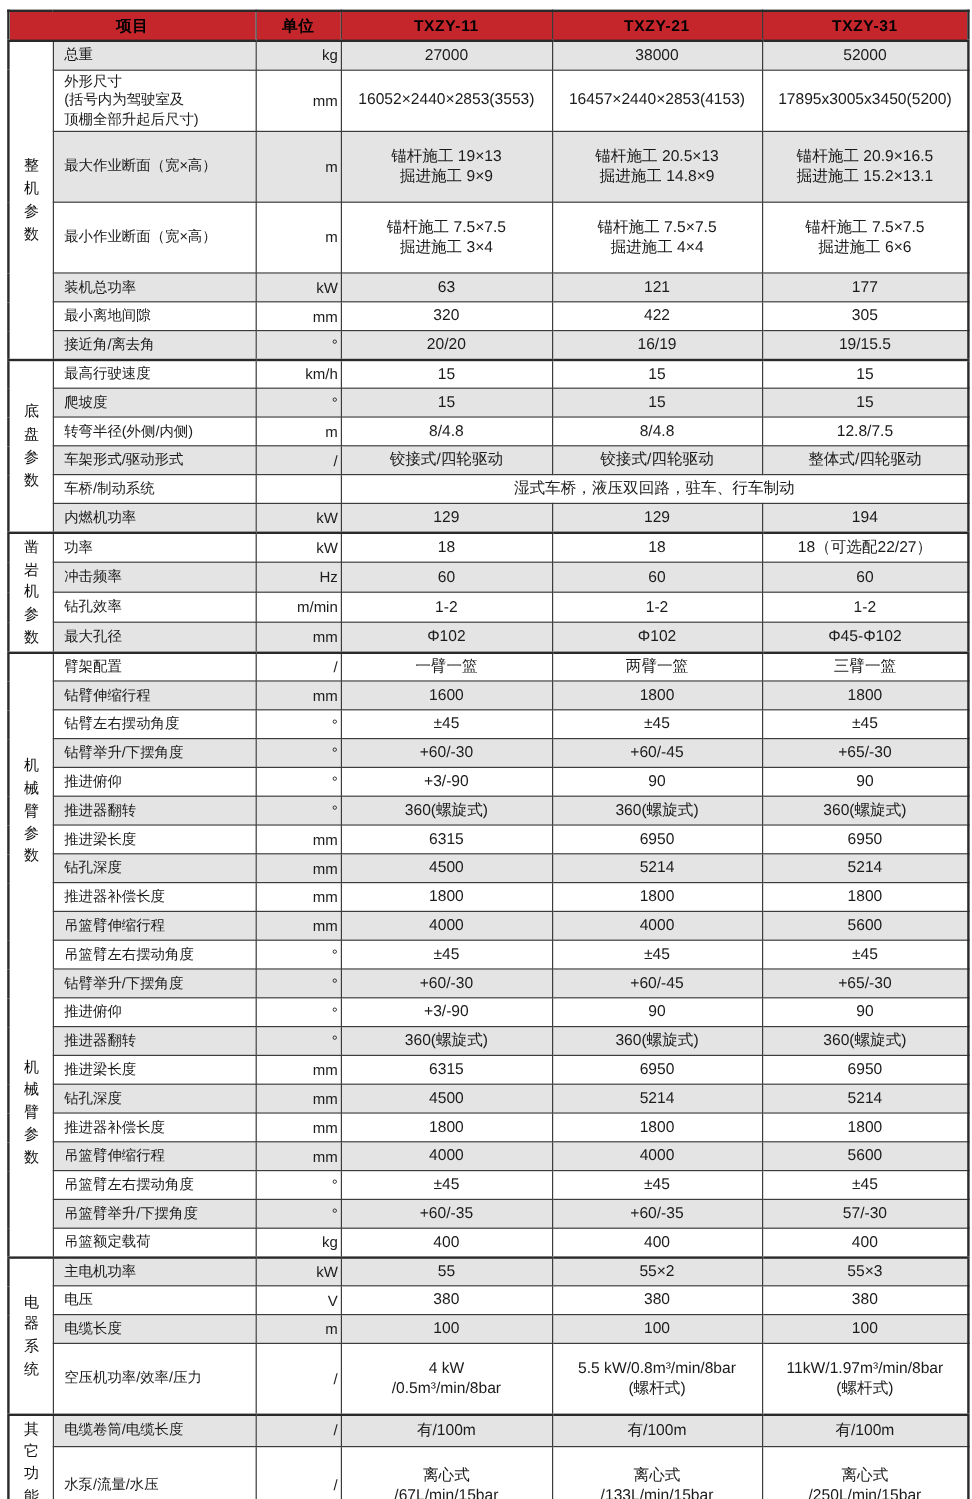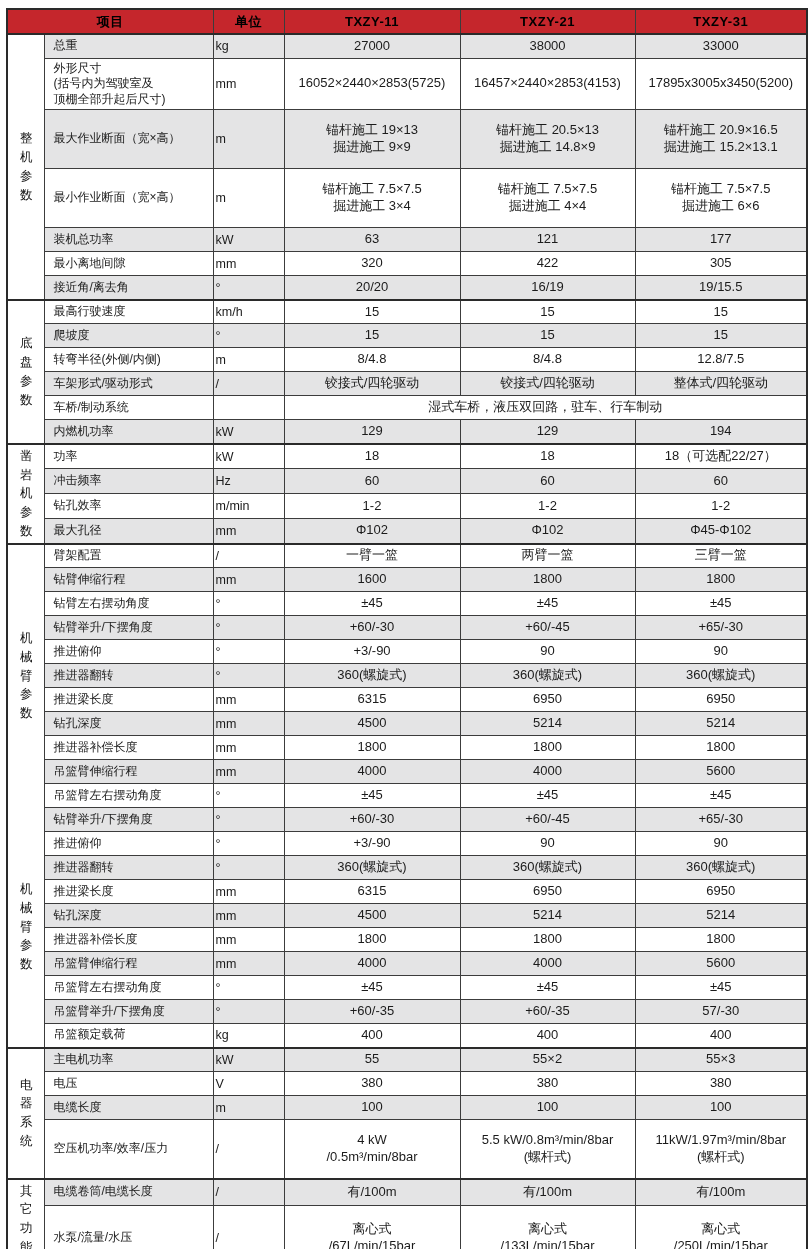--- a/index.html
+++ b/index.html
@@ -53,21 +53,21 @@
   td.gc-open{border-bottom:none;}
   td.gc-cont{border-top:none;}
   td.item{
     text-align:left;
     font-size:12px;
     padding:2px 4px 2px 9px;
     line-height:1.3;
     white-space:pre-line;
   }
   td.unit{
-    text-align:left;
+    text-align:right;
     font-size:12.5px;
     padding:2px 2px;
   }
   td.val{
     text-align:center;
     font-size:13px;
     padding:2px 4px;
     line-height:1.3;
     white-space:pre-line;
   }
@@ -96,28 +96,28 @@
     </tr>
   </thead>
   <tbody>
       <tr class="g-first stripe">
         <td class="group-cell" rowspan="7">整机
 参数</td>
         <td class="item">总重</td>
         <td class="unit">kg</td>
         <td class="val">27000</td>
         <td class="val">38000</td>
-        <td class="val">33000</td>
+        <td class="val">52000</td>
       </tr>
       <tr class="xtall">
         <td class="item">外形尺寸
 (括号内为驾驶室及
 顶棚全部升起后尺寸)</td>
         <td class="unit">mm</td>
-        <td class="val">16052×2440×2853(5725)</td>
+        <td class="val">16052×2440×2853(3553)</td>
         <td class="val">16457×2440×2853(4153)</td>
         <td class="val">17895x3005x3450(5200)</td>
       </tr>
       <tr class="stripe tall">
         <td class="item">最大作业断面（宽×高）</td>
         <td class="unit">m</td>
         <td class="val">锚杆施工 19×13
 掘进施工 9×9</td>
         <td class="val">锚杆施工 20.5×13
 掘进施工 14.8×9</td>

